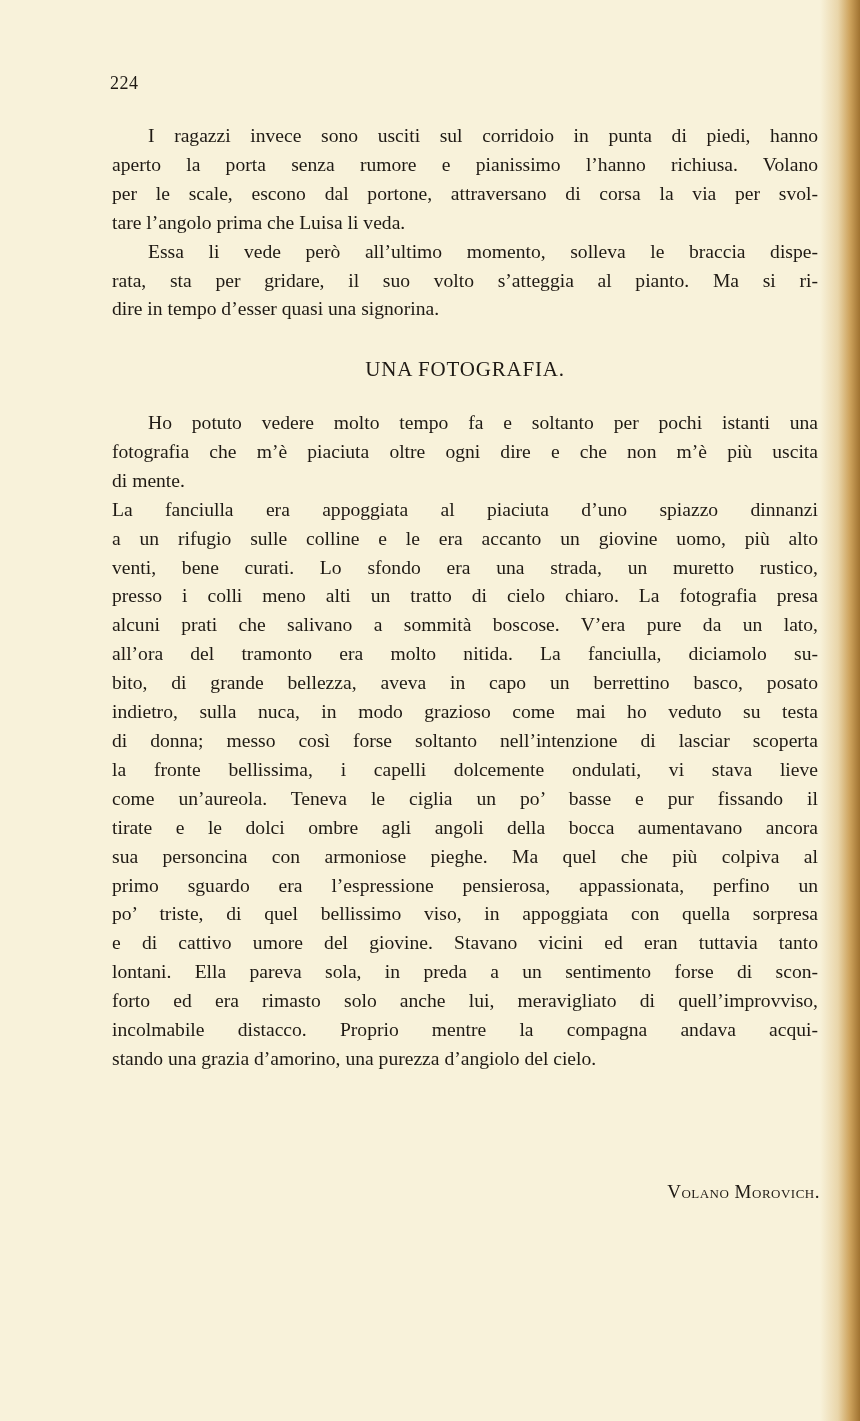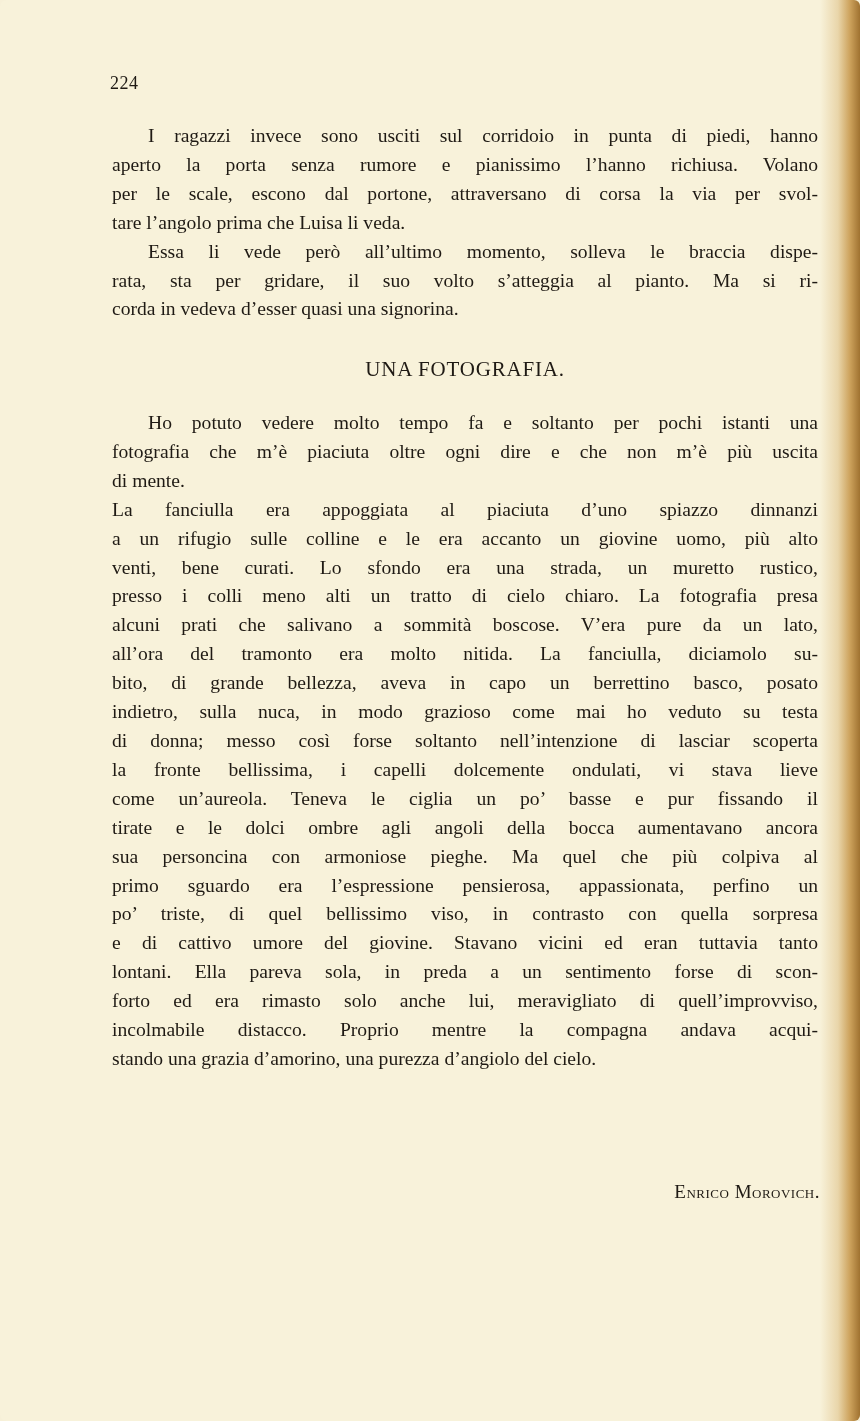--- a/index.html
+++ b/index.html
@@ -20,21 +20,20 @@
       left: 0; top: 0;
       width: 860px; height: 1421px;
       background:
         linear-gradient(to right,
           rgba(0,0,0,0) 0px,
           rgba(0,0,0,0) 820px,
           rgba(205,160,80,0.35) 838px,
           rgba(190,135,50,0.75) 850px,
           rgba(150,100,30,0.9) 860px),
         #f8f2da;
-      border-radius: 6px;
     }
     .page-number {
       position: absolute;
       left: 110px;
       top: 73px;
       font-family: "Liberation Serif", serif;
       font-size: 18px;
       letter-spacing: 0.5px;
     }
     .body-text {
@@ -88,21 +87,21 @@
 
   <div class="page-number">224</div>
 
   <div class="body-text section-one">
     <span class="line indent">I ragazzi invece sono usciti sul corridoio in punta di piedi, hanno</span>
     <span class="line">aperto la porta senza rumore e pianissimo l’hanno richiusa. Volano</span>
     <span class="line">per le scale, escono dal portone, attraversano di corsa la via per svol-</span>
     <span class="line last">tare l’angolo prima che Luisa li veda.</span>
     <span class="line indent">Essa li vede però all’ultimo momento, solleva le braccia dispe-</span>
     <span class="line">rata, sta per gridare, il suo volto s’atteggia al pianto. Ma si ri-</span>
-    <span class="line last">corda in vedeva d’esser quasi una signorina.</span>
+    <span class="line last">dire in tempo d’esser quasi una signorina.</span>
   </div>
 
   <div class="section-title">UNA FOTOGRAFIA.</div>
 
   <div class="body-text section-two">
     <span class="line indent">Ho potuto vedere molto tempo fa e soltanto per pochi istanti una</span>
     <span class="line">fotografia che m’è piaciuta oltre ogni dire e che non m’è più uscita</span>
     <span class="line last">di mente.</span>
     <span class="line">La fanciulla era appoggiata al piaciuta d’uno spiazzo dinnanzi</span>
     <span class="line">a un rifugio sulle colline e le era accanto un giovine uomo, più alto</span>
@@ -111,23 +110,23 @@
     <span class="line">alcuni prati che salivano a sommità boscose. V’era pure da un lato,</span>
     <span class="line">all’ora del tramonto era molto nitida. La fanciulla, diciamolo su-</span>
     <span class="line">bito, di grande bellezza, aveva in capo un berrettino basco, posato</span>
     <span class="line">indietro, sulla nuca, in modo grazioso come mai ho veduto su testa</span>
     <span class="line">di donna; messo così forse soltanto nell’intenzione di lasciar scoperta</span>
     <span class="line">la fronte bellissima, i capelli dolcemente ondulati, vi stava lieve</span>
     <span class="line">come un’aureola. Teneva le ciglia un po’ basse e pur fissando il</span>
     <span class="line">tirate e le dolci ombre agli angoli della bocca aumentavano ancora</span>
     <span class="line">sua personcina con armoniose pieghe. Ma quel che più colpiva al</span>
     <span class="line">primo sguardo era l’espressione pensierosa, appassionata, perfino un</span>
-    <span class="line">po’ triste, di quel bellissimo viso, in contrasto con quella sorpresa</span>
+    <span class="line">po’ triste, di quel bellissimo viso, in appoggiata con quella sorpresa</span>
     <span class="line">e di cattivo umore del giovine. Stavano vicini ed eran tuttavia tanto</span>
     <span class="line">lontani. Ella pareva sola, in preda a un sentimento forse di scon-</span>
     <span class="line">forto ed era rimasto solo anche lui, meravigliato di quell’improvviso,</span>
     <span class="line">incolmabile distacco. Proprio mentre la compagna andava acqui-</span>
     <span class="line last">stando una grazia d’amorino, una purezza d’angiolo del cielo.</span>
   </div>
 
-  <div class="signature">Enrico Morovich.</div>
+  <div class="signature">Volano Morovich.</div>
 
 </div>
 
 </body></html>

